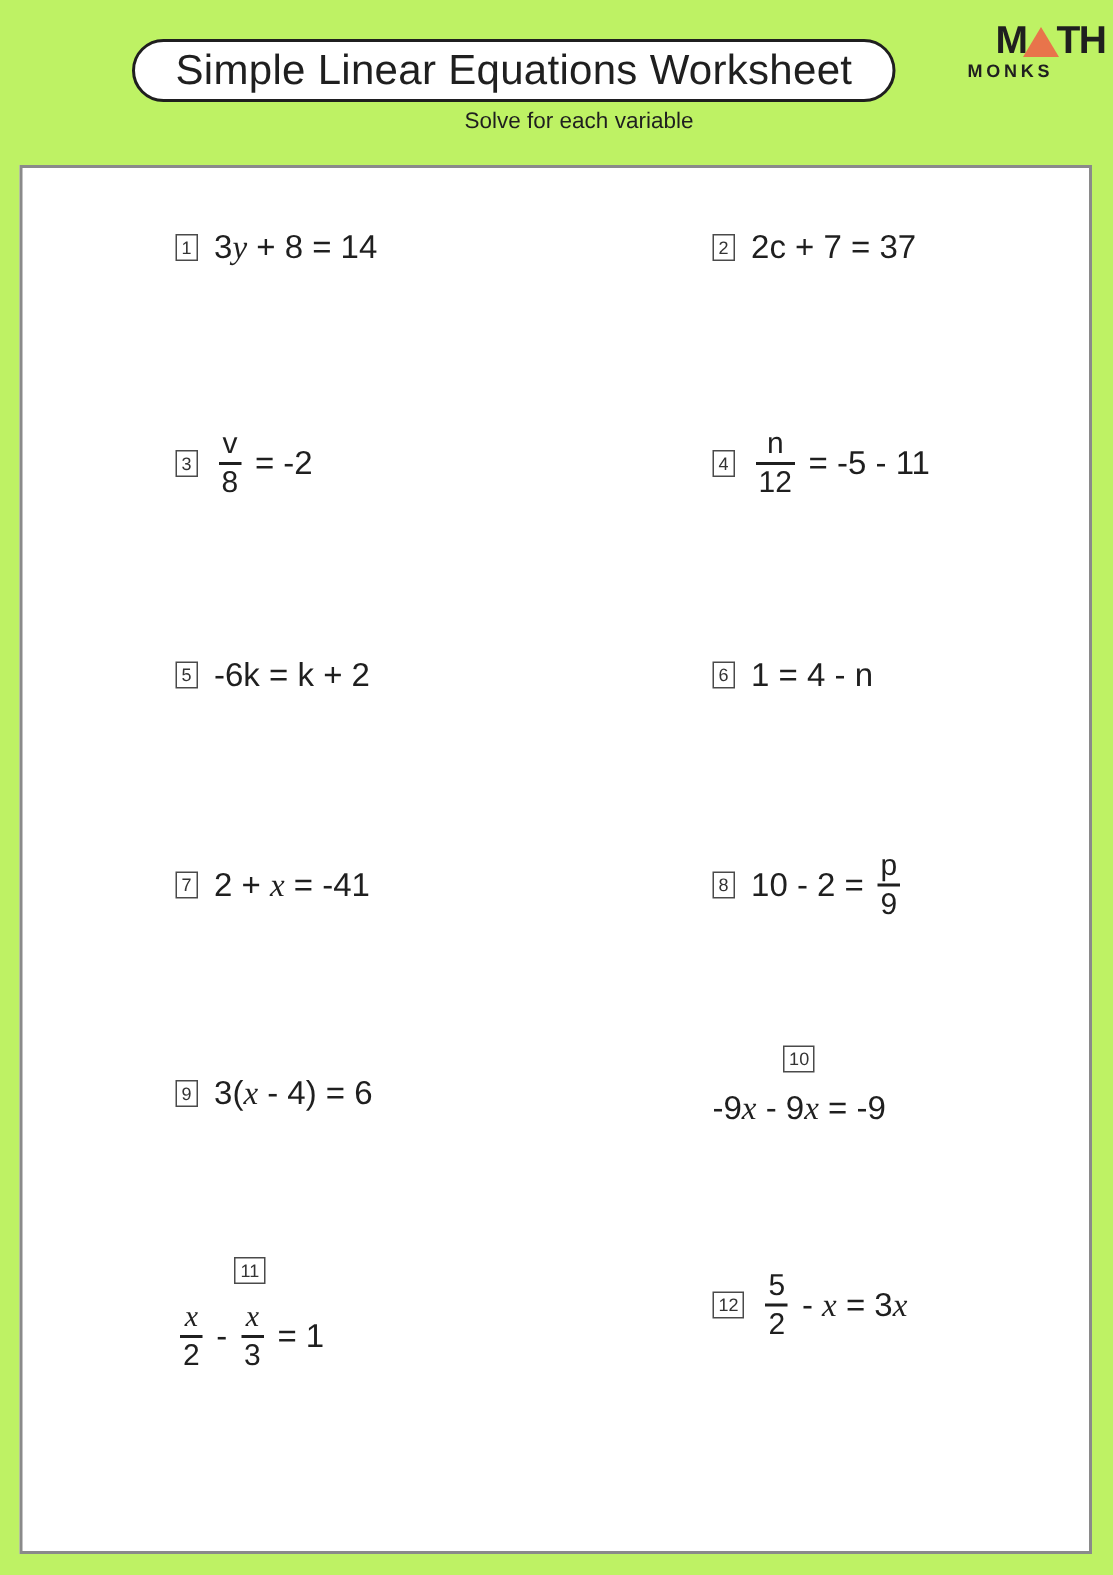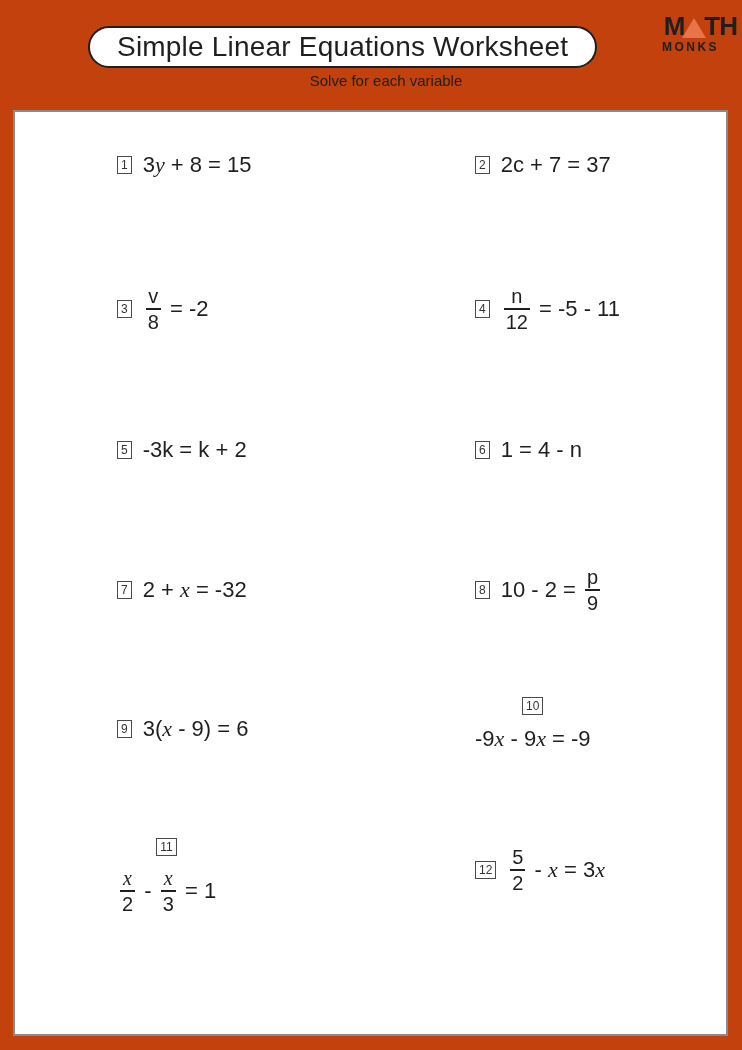--- a/index.html
+++ b/index.html
@@ -3,21 +3,21 @@
 <meta charset="utf-8">
 <style>
   * { margin:0; padding:0; box-sizing:border-box; }
   html,body { width:742px; height:1050px; overflow:hidden; }
   body {
     background:#ffffff;
     font-family:"Liberation Sans", sans-serif;
     color:#1F1F1F;
     position:relative;
   }
-  .page { position:absolute; inset:0; background:#c2410c; }
+  .page { position:absolute; inset:0; background:#bef264; }
 
   
   .title-pill {
     position:absolute; left:88px; top:26px;
     border:2px solid #1F1F1F; border-radius:26px;
     padding:3px 27px; font-size:28px; letter-spacing:0.2px;
     background:#fff; white-space:nowrap;
   }
   .subtitle {
     position:absolute; top:72px; left:15px; width:742px;
@@ -31,21 +31,21 @@
     font-weight:700; font-size:26px; line-height:1; letter-spacing:-1px;
   }
   .tri {
     display:inline-block; width:0; height:0;
     border-left:12px solid transparent;
     border-right:12px solid transparent;
     border-bottom:20px solid #E8744B;
     margin:0 -2px 1px -2px;
   }
   .logo-bottom {
-    text-align:center; font-size:12px; font-weight:600;
+    text-align:left; font-size:12px; font-weight:600;
     letter-spacing:2.5px; margin-top:1px; padding-right:1px;
   }
 
   
   .main-box {
     position:absolute; left:13px; top:110px;
     width:715px; height:926px;
     border:2px solid #8A8A8A; background:#fff;
   }
   #problems-grid { position:absolute; inset:0; }
@@ -84,53 +84,53 @@
     </div>
     <div class="logo-bottom">MONKS</div>
   </div>
 
   <div class="subtitle">Solve for each variable</div>
 
   <div class="main-box">
     <div id="problems-grid">
         <div class="problem" style="left: 102px; top: 21px;">
           <span class="badge">1</span>
-          <span class="eq"><span class="seg">3</span><span class="seg it">y</span><span class="seg"> + 8 = 15</span></span>
+          <span class="eq"><span class="seg">3</span><span class="seg it">y</span><span class="seg"> + 8 = 14</span></span>
         </div>
         <div class="problem" style="left: 460px; top: 21px;">
           <span class="badge">2</span>
           <span class="eq"><span class="seg">2c + 7 = 37</span></span>
         </div>
         <div class="problem" style="left: 102px; top: 165px;">
           <span class="badge">3</span>
           <span class="eq"><span class="frac"><span class="fnum">v</span><span class="fbar"></span><span class="fden">8</span></span><span class="seg"> = -2</span></span>
         </div>
         <div class="problem" style="left: 460px; top: 165px;">
           <span class="badge">4</span>
           <span class="eq"><span class="frac"><span class="fnum">n</span><span class="fbar"></span><span class="fden">12</span></span><span class="seg"> = -5 - 11</span></span>
         </div>
         <div class="problem" style="left: 102px; top: 306px;">
           <span class="badge">5</span>
-          <span class="eq"><span class="seg">-3k = k + 2</span></span>
+          <span class="eq"><span class="seg">-6k = k + 2</span></span>
         </div>
         <div class="problem" style="left: 460px; top: 306px;">
           <span class="badge">6</span>
           <span class="eq"><span class="seg">1 = 4 - n</span></span>
         </div>
         <div class="problem" style="left: 102px; top: 446px;">
           <span class="badge">7</span>
-          <span class="eq"><span class="seg">2 + </span><span class="seg it">x</span><span class="seg"> = -32</span></span>
+          <span class="eq"><span class="seg">2 + </span><span class="seg it">x</span><span class="seg"> = -41</span></span>
         </div>
         <div class="problem" style="left: 460px; top: 446px;">
           <span class="badge">8</span>
           <span class="eq"><span class="seg">10 - 2 = </span><span class="frac"><span class="fnum">p</span><span class="fbar"></span><span class="fden">9</span></span></span>
         </div>
         <div class="problem" style="left: 102px; top: 585px;">
           <span class="badge">9</span>
-          <span class="eq"><span class="seg">3(</span><span class="seg it">x</span><span class="seg"> - 9) = 6</span></span>
+          <span class="eq"><span class="seg">3(</span><span class="seg it">x</span><span class="seg"> - 4) = 6</span></span>
         </div>
         <div class="problem" style="left: 460px; top: 585px; flex-direction: column;">
           <span class="badge">10</span>
           <span class="eq"><span class="seg">-9</span><span class="seg it">x</span><span class="seg"> - 9</span><span class="seg it">x</span><span class="seg"> = -9</span></span>
         </div>
         <div class="problem" style="left: 102px; top: 726px; flex-direction: column;">
           <span class="badge">11</span>
           <span class="eq"><span class="frac"><span class="fnum it">x</span><span class="fbar"></span><span class="fden">2</span></span><span class="seg"> - </span><span class="frac"><span class="fnum it">x</span><span class="fbar"></span><span class="fden">3</span></span><span class="seg"> = 1</span></span>
         </div>
         <div class="problem" style="left: 460px; top: 726px;">

